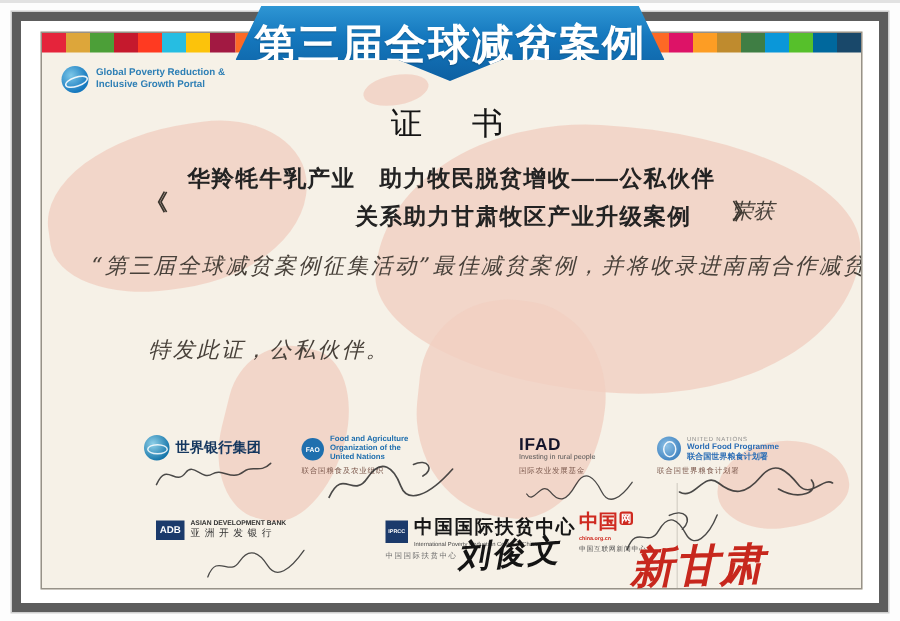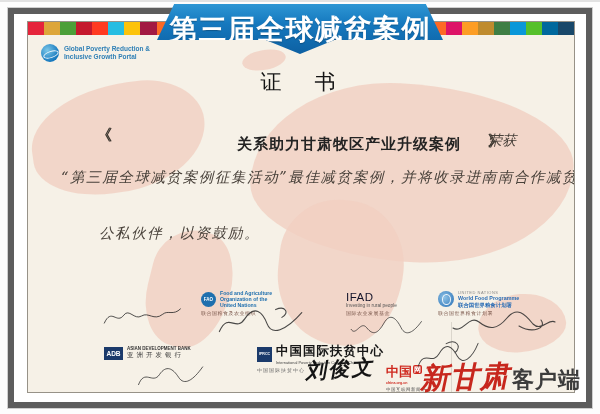--- a/index.html
+++ b/index.html
@@ -42,37 +42,37 @@
   .bl1{left:33px;top:146px;} .bl2{left:35px;top:174px;} .bl3{left:71px;top:202px;}
   
   .logo-block{position:absolute;}
   .org-row{display:flex;align-items:center;gap:4px;}
   .round-logo{border-radius:50%;flex:0 0 auto;display:flex;align-items:center;justify-content:center;color:#fff;font-weight:700;}
   .wb-globe{width:17px;height:17px;background:radial-gradient(circle at 35% 35%,#8fd0e8,#1273a8 75%);position:relative;}
   .wb-globe::after{content:"";position:absolute;left:2px;top:6px;width:12px;height:5px;border:1px solid rgba(255,255,255,.85);border-radius:50%;}
   .wb-name{font-size:9.5px;font-weight:700;color:#15375f;}
   .fao-circle{width:15px;height:15px;background:#1f6fae;font-size:4.5px;}
   .fao-text{font-size:5.2px;line-height:6px;color:#1f6fae;font-weight:700;}
-  .ifad-abbr{font-size:11.5px;font-weight:400;color:#14142a;letter-spacing:.5px;}
+  .ifad-abbr{font-size:11.5px;font-weight:700;color:#14142a;letter-spacing:.5px;}
   .ifad-tag{font-size:4.8px;color:#555;}
   .wfp-circle{width:16px;height:16px;background:radial-gradient(circle at 40% 40%,#8ec2e6,#3f82c0 75%);position:relative;}
   .wfp-circle::after{content:"";position:absolute;left:4px;top:3px;width:7px;height:9px;border:1px solid rgba(255,255,255,.9);border-radius:50%;}
   .wfp-t1{font-size:4px;color:#8a8a8a;letter-spacing:.5px;}
   .wfp-t2{font-size:5.4px;font-weight:700;color:#2a6db5;line-height:6.5px;}
   .tiny-cn{font-size:5px;color:#7d5a4e;letter-spacing:.5px;margin-top:2px;}
   .navy-box{background:#1b3a6b;color:#fff;display:flex;align-items:center;justify-content:center;flex:0 0 auto;}
   .adb-box{width:19px;height:13px;font-size:6.5px;font-weight:700;}
   .adb-en{font-size:4.5px;color:#333;font-weight:700;}
   .adb-cn{font-size:6.5px;color:#333;letter-spacing:3px;}
   .iprcc-box{width:15px;height:15px;font-size:3.6px;font-weight:700;}
   .iprcc-title{font-family:"DejaVu Serif",serif;font-weight:700;font-size:12.5px;color:#171717;letter-spacing:1px;}
   .iprcc-en{font-size:3.9px;color:#444;}
   .iprcc-small{font-size:5px;color:#6a6a6a;letter-spacing:1px;margin-top:2px;}
   .sig-name{position:absolute;font-family:"DejaVu Serif",serif;font-style:italic;font-weight:700;font-size:21px;color:#141414;transform:rotate(-4deg);letter-spacing:2px;}
-  .cn-logo{display:flex;align-items:flex-start;gap:1px;margin-top:24px;}
+  .cn-logo{display:flex;align-items:flex-start;gap:1px;}
   .cn-red{font-family:"DejaVu Serif",serif;font-weight:700;font-size:13px;color:#cf2a20;}
   .net-box{background:#cf2a20;color:#fff;font-size:7px;font-weight:700;width:9px;height:9px;border-radius:2px;display:flex;align-items:center;justify-content:center;margin-top:2px;}
   .cn-domain{font-size:3.6px;color:#cf2a20;font-weight:700;}
   .cn-org{font-size:4.5px;color:#555;letter-spacing:.5px;margin-top:2px;}
   .sig{position:absolute;}
   .sig path{fill:none;stroke:#2b2b2b;stroke-width:1.1;opacity:.85;stroke-linecap:round;}
   .crease{position:absolute;left:423px;top:300px;width:1px;height:70px;background:rgba(60,50,40,.14);}
   
   .watermark{position:absolute;left:420px;top:356px;z-index:20;display:flex;align-items:baseline;}
   .wm-red{font-family:"DejaVu Serif",serif;font-style:italic;font-weight:700;font-size:29px;color:#c7271d;letter-spacing:1px;transform:rotate(-2deg);}
@@ -132,26 +132,33 @@
 
     <div class="portal">
       <span class="globe"></span>
       <span class="portal-text">
         <span>Global Poverty Reduction &amp;</span><br>
         <span>Inclusive Growth Portal</span>
       </span>
     </div>
 
     <div class="cert-title">证　书</div>
+    <div class="case-line case1">华羚牦牛乳产业　助力牧民脱贫增收——公私伙伴</div>
     <div class="case-line case2">关系助力甘肃牧区产业升级案例</div>
     <div class="bracket br-open">《</div>
     <div class="honor-wrap"><span class="bracket">》</span> <span class="script">荣获</span></div>
     <div class="body-line bl1">“第三届全球减贫案例征集活动”最佳减贫案例，并将收录进南南合作减贫知识</div>
-    <div class="body-line bl3">公私伙伴，以资鼓励。</div>
-
+    <div class="body-line bl3">特发此证，公私伙伴。</div>
+
+    <div class="logo-block" style="left:68px;top:268px;">
+      <div class="org-row">
+        <span class="round-logo wb-globe"></span>
+        <span class="wb-name">世界银行集团</span>
+      </div>
+    </div>
     <svg class="sig" style="left:71px;top:280px;" width="85" height="28" viewBox="0 0 96 28">
         <path d="M6 22 C14 4 20 24 28 13 C34 5 40 19 48 14 C56 9 62 20 72 12 C78 7 84 14 92 6"></path>
       </svg>
 
     <div class="logo-block" style="left:173px;top:268px;">
       <div class="org-row">
         <span class="round-logo fao-circle">FAO</span>
         <span class="fao-text">
           <span>Food and Agriculture</span><br>
           <span>Organization of the</span><br>
@@ -229,15 +236,14 @@
 
     <div class="crease"></div>
   </div>
 
   <div class="ribbon">
     <div class="ribbon-title">第三届全球减贫案例征集活动</div>
   </div>
 
   <div class="watermark">
     <span class="wm-red">新甘肃</span>
-    <span class="wm-dark">客户端</span>
   </div>
 </div>
 
 </body></html>

